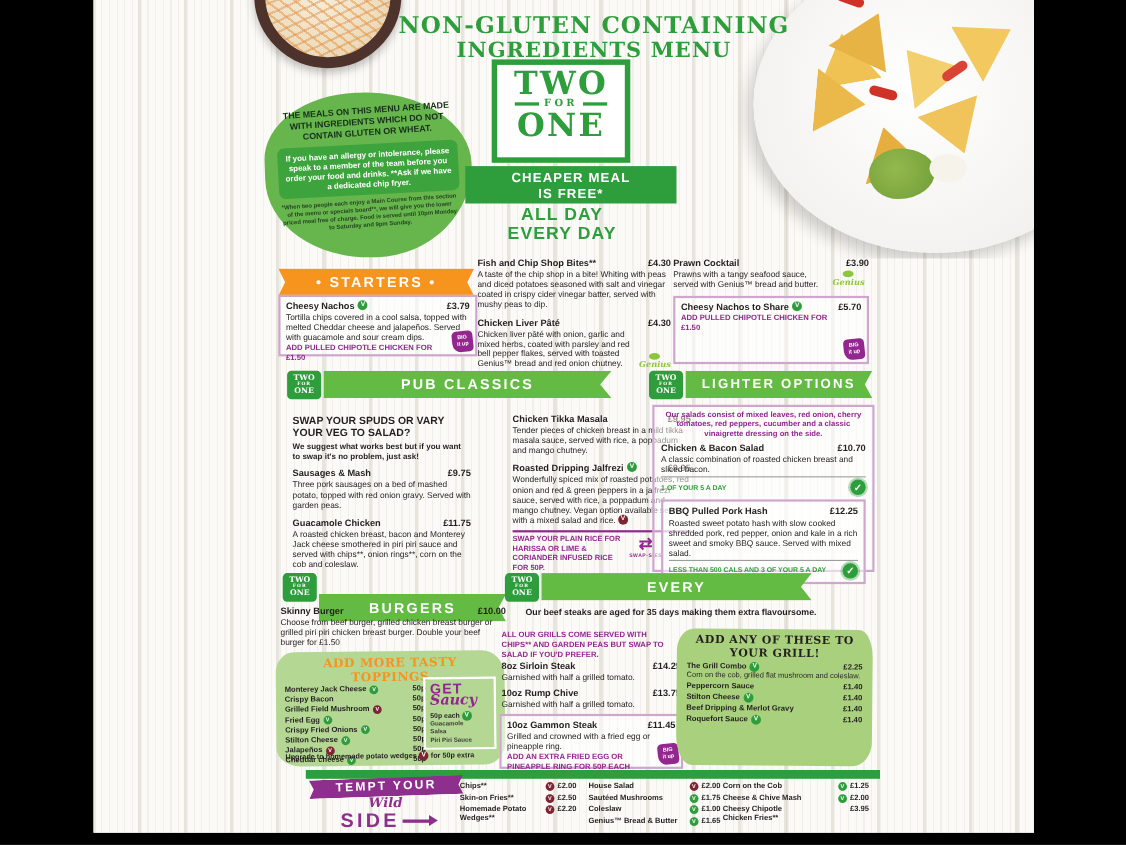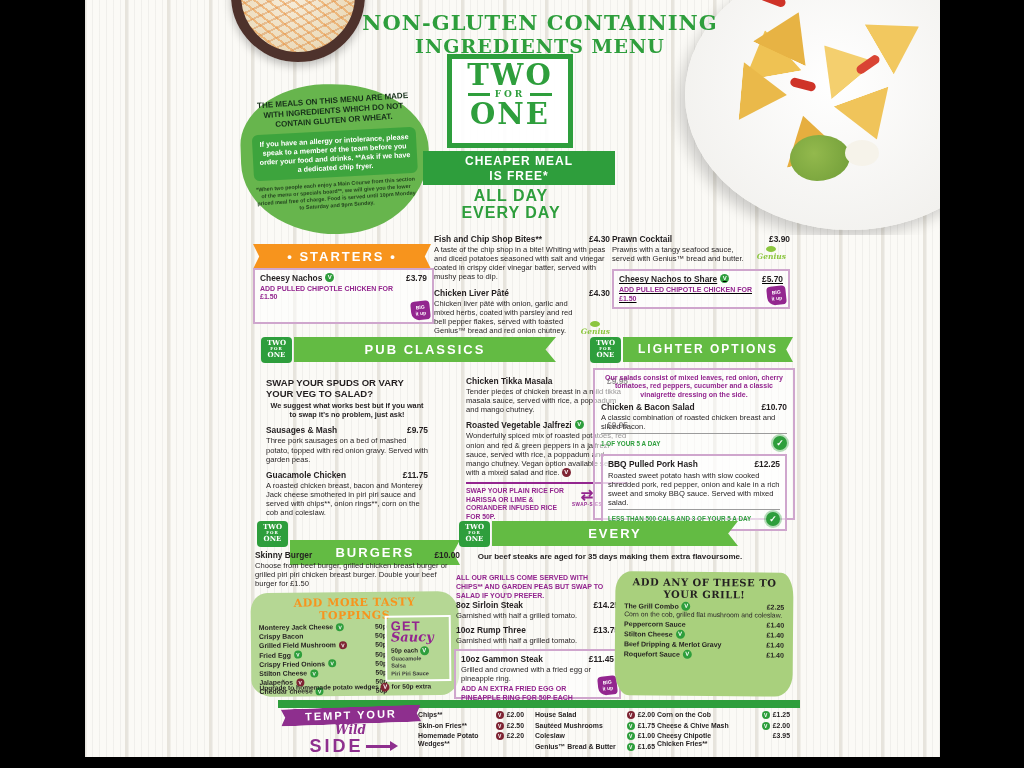--- a/index.html
+++ b/index.html
@@ -86,21 +86,21 @@
   .bigup { position:absolute; width:19px; height:19px; background:#93268f; border-radius:4px 4px 4px 8px; color:#fff;
     text-align:center; font-weight:800; font-size:5px; line-height:1.15; padding-top:4px; transform:rotate(-6deg); }
   .check { flex:none; width:14px; height:14px; border-radius:50%; background:#2e9e3c; color:#fff; font-size:9px;
     line-height:14px; text-align:center; font-weight:800; box-shadow:0 0 0 2px rgba(46,158,60,.35); }
   .check:after { content:"\2713"; }
   .badge-row { display:flex; align-items:center; gap:4px; border-top:1px solid #9c9c9c; margin-top:2px; padding-top:2px; }
   .badge-txt { font-weight:800; font-size:6.3px; color:#2e9e3c; text-transform:uppercase; }
 
   
   .swap-head { font-weight:800; font-size:9.5px; line-height:1.15; color:#231f20; }
-  .swap-sub { font-weight:800; font-size:7.3px; line-height:1.2; color:#231f20; margin-top:2px;text-align:center; }
+  .swap-sub { font-weight:800; font-size:7.3px; line-height:1.2; color:#231f20; margin-top:2px; }
   .col-item { margin-top:6px; }
   .rice-swap { border-top:2px solid #93268f; margin-top:5px; padding-top:3px; display:flex; gap:4px; }
   .rice-swap .txt { width:102px; font-weight:800; font-size:6.8px; line-height:1.25; color:#93268f; text-transform:uppercase; }
   .swapsies { text-align:center; color:#93268f; font-weight:800; }
   .swapsies .arr { font-size:15px; line-height:1; }
   .swapsies .lbl { font-size:4.6px; letter-spacing:.5px; }
 
   
   .lighter-box { left:508px; top:368px; width:202px; height:152px; border:2px solid #cfa6cd; padding:4px 6px; background:rgba(255,255,255,.5); }
   .lighter-intro { font-weight:800; font-size:7px; line-height:1.2; color:#93268f; text-align:center; margin-bottom:3px; }
@@ -201,20 +201,21 @@
     <div>ALL DAY</div>
     <div>EVERY DAY</div>
   </div>
 
   <div class="abs pinkbox" style="left:168px;top:268px;width:181px;height:56px;">
     <div class="irow">
           <span class="iname">Cheesy Nachos</span>
           <span class="vicon">V</span>
           <span class="iprice">£3.79</span>
         </div>
+    <div class="idesc">Tortilla chips covered in a cool salsa, topped with melted Cheddar cheese and jalapeños. Served with guacamole and sour cream dips.</div>
     <div class="addon">ADD PULLED CHIPOTLE CHICKEN FOR £1.50</div>
     <div class="bigup" style="right:2px;bottom:2px;"><span>BIG</span><br><span>it up</span></div>
   </div>
 
   <div class="abs" style="left:349px;top:234px;width:176px;">
     <div>
       <div class="irow">
             <span class="iname">Fish and Chip Shop Bites**</span>
             <span class="iprice">£4.30</span>
           </div>
@@ -232,21 +233,21 @@
 
   <div class="abs" style="left:527px;top:234px;width:178px;">
     <div style="position:relative;">
       <div class="irow">
             <span class="iname">Prawn Cocktail</span>
             <span class="iprice">£3.90</span>
           </div>
       <div class="idesc" style="padding-right:34px;">Prawns with a tangy seafood sauce, served with Genius™ bread and butter.</div>
       <div class="genius" style="right:4px;top:12px;"><i></i><span>Genius</span></div>
     </div>
-    <div class="pinkbox col-item" style="position:relative;height:40px;text-decoration:underline;">
+    <div class="pinkbox col-item" style="position:relative;height:62px;">
       <div class="irow">
             <span class="iname">Cheesy Nachos to Share</span>
             <span class="vicon">V</span>
             <span class="iprice">£5.70</span>
           </div>
       <div class="addon">ADD PULLED CHIPOTLE CHICKEN FOR £1.50</div>
       <div class="bigup" style="right:2px;bottom:2px;"><span>BIG</span><br><span>it up</span></div>
     </div>
   </div>
 
@@ -275,21 +276,21 @@
   <div class="abs" style="left:349px;top:376px;width:162px;margin-left:32px;">
     <div>
       <div class="irow">
             <span class="iname">Chicken Tikka Masala</span>
             <span class="iprice">£9.95</span>
           </div>
       <div class="idesc">Tender pieces of chicken breast in a mild tikka masala sauce, served with rice, a poppadum and mango chutney.</div>
     </div>
     <div class="col-item">
       <div class="irow">
-            <span class="iname">Roasted Vegetable Jalfrezi</span>
+            <span class="iname">Roasted Dripping Jalfrezi</span>
             <span class="vicon">V</span>
             <span class="iprice">£9.95</span>
           </div>
       <div class="idesc"><span>Wonderfully spiced mix of roasted potatoes, red onion and red &amp; green peppers in a jalfrezi sauce, served with rice, a poppadum and mango chutney. Vegan option available served with a mixed salad and rice.</span> <span class="veicon">V</span></div>
     </div>
     <div class="rice-swap">
       <div class="txt">SWAP YOUR PLAIN RICE FOR HARISSA OR LIME &amp; CORIANDER INFUSED RICE FOR 50p.</div>
       <div class="swapsies">
             <div class="arr">⇄</div>
             <div class="lbl">SWAP-SIES</div>
@@ -397,21 +398,21 @@
 
   <div class="abs" style="left:371px;top:600px;width:163px;">
     <div class="irow">
           <span class="iname">8oz Sirloin Steak</span>
           <span class="iprice">£14.25</span>
         </div>
     <div class="idesc">Garnished with half a grilled tomato.</div>
   </div>
   <div class="abs" style="left:371px;top:625px;width:163px;">
     <div class="irow">
-          <span class="iname">10oz Rump Three</span>
+          <span class="iname">10oz Rump Chive</span>
           <span class="iprice">£13.75</span>
         </div>
     <div class="idesc">Garnished with half a grilled tomato.</div>
   </div>
   <div class="abs pinkbox" style="left:369px;top:649px;width:167px;height:50px;">
     <div class="irow">
           <span class="iname">10oz Gammon Steak</span>
           <span class="iprice">£11.45</span>
         </div>
     <div class="idesc">Grilled and crowned with a fried egg or pineapple ring.</div>

